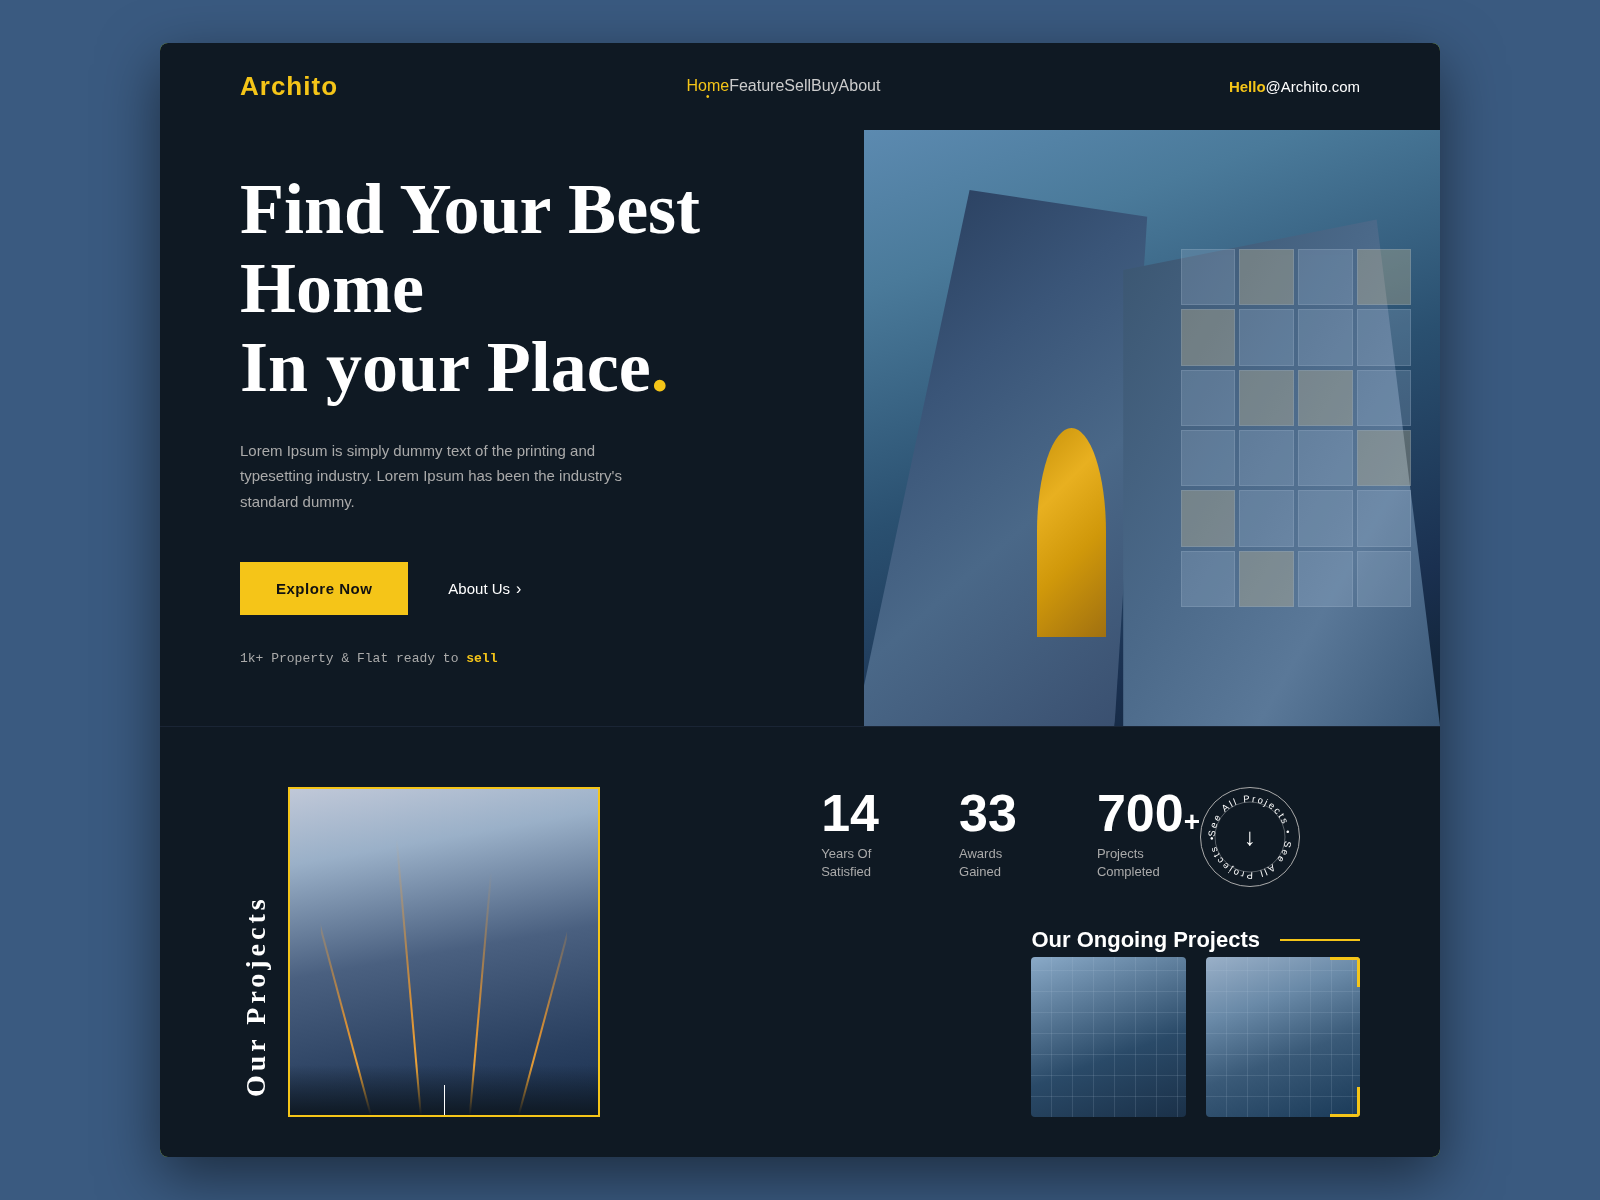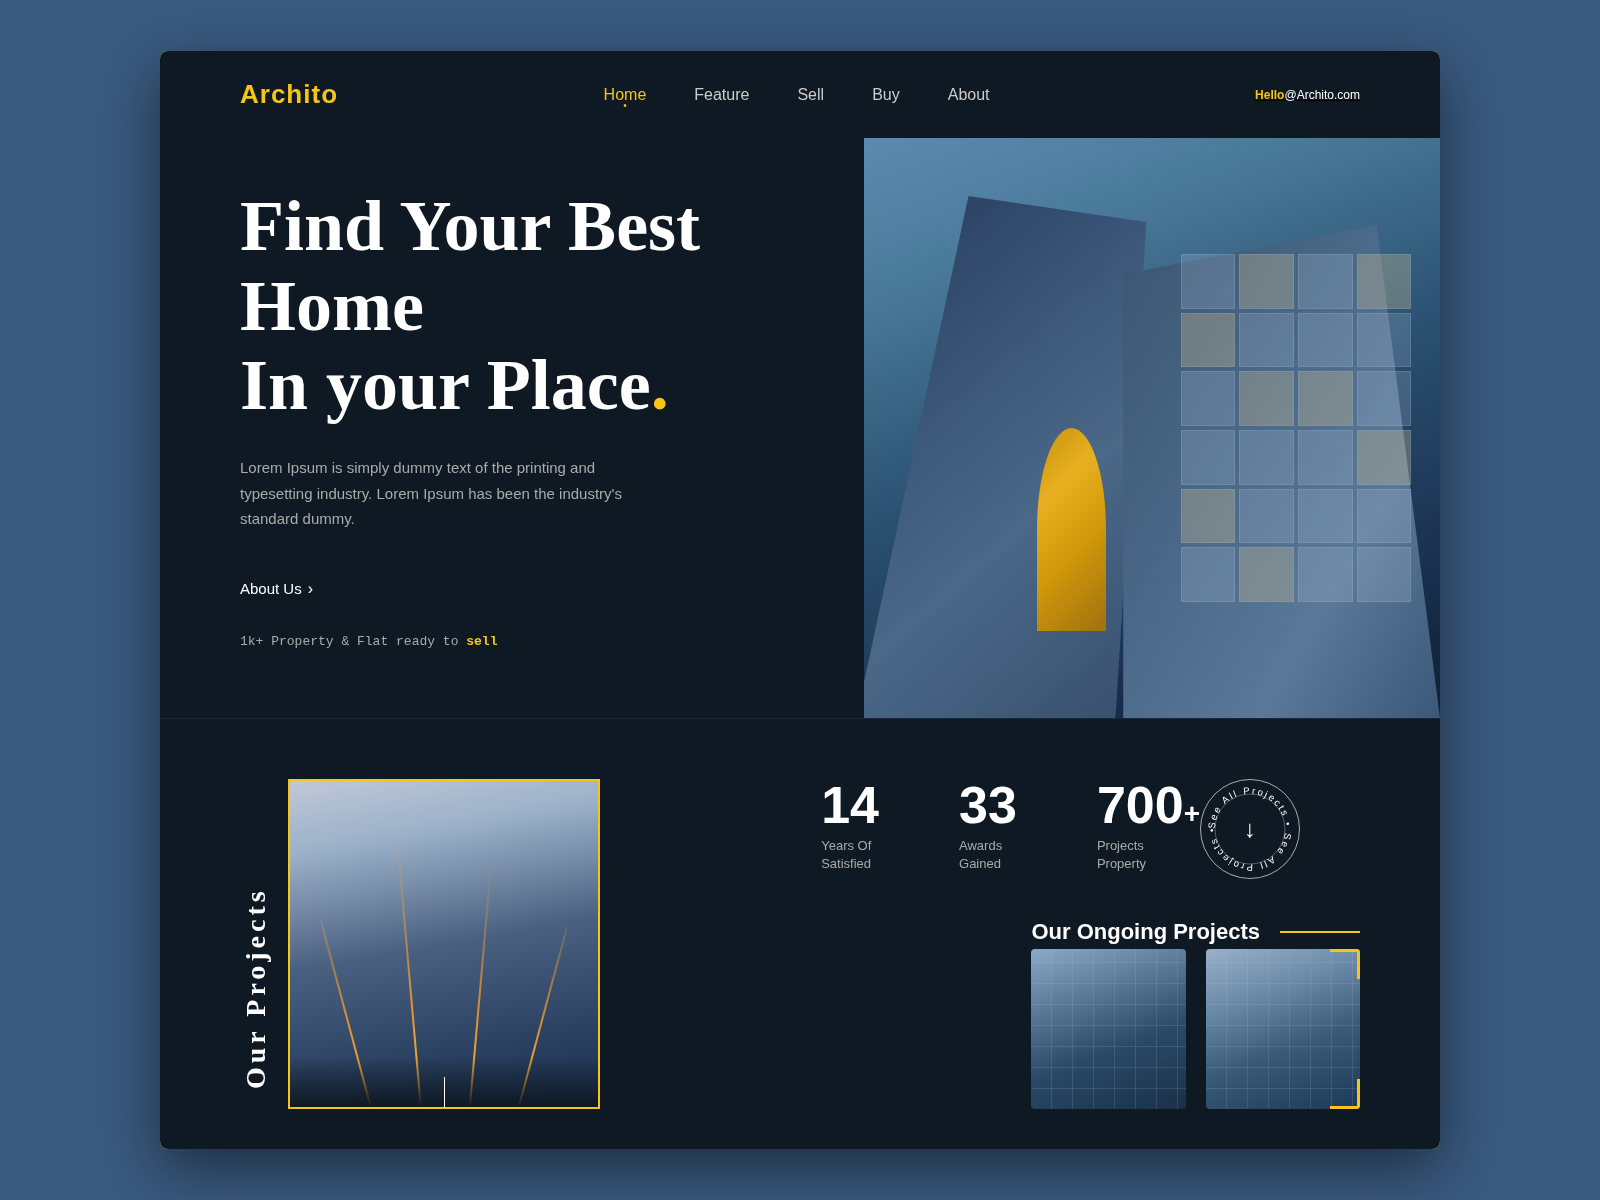--- a/index.html
+++ b/index.html
@@ -32,21 +32,20 @@
       font-weight: 700;
       color: #ffffff;
       font-family: 'Arial', sans-serif;
       letter-spacing: 1px;
     }
     .logo span {
       color: #f5c518;
     }
     .nav-links {
       display: flex;
-      gap: 48px;
       list-style: none;
       text-align: right;
     }
     .nav-links li a {
       text-decoration: none;
       color: #cccccc;
       font-size: 16px;
       font-family: 'Arial', sans-serif;
       transition: color 0.2s;
     }
@@ -57,23 +56,22 @@
     .nav-links li a.active::after {
       content: '•';
       position: absolute;
       bottom: -8px;
       left: 50%;
       transform: translateX(-50%);
       color: #f5c518;
       font-size: 10px;
     }
     .nav-email {
-      font-size: 12px;
-      font-family: 'Arial', sans-serif;
-      text-decoration: underline;
+      font-size: 15px;
+      font-family: 'Arial', sans-serif;
     }
     .nav-email .highlight {
       color: #f5c518;
       font-weight: 700;
     }
     .nav-email .rest {
       color: #ffffff;
     }
 
     
@@ -477,20 +475,21 @@
   </nav>
 
   <section class="hero">
     <div class="hero-content">
       <h1 class="hero-title">
         <span>Find Your Best Home</span><br>
         <span>In your Place</span><span class="dot">.</span>
       </h1>
       <p class="hero-description">Lorem Ipsum is simply dummy text of the printing and typesetting industry. Lorem Ipsum has been the industry's standard dummy.</p>
       <div class="hero-buttons">
+        <button class="btn-explore">Explore Now</button>
         <button class="btn-about">
           <span>About Us</span>
           <span class="arrow">›</span>
         </button>
       </div>
       <p class="hero-footnote">
         <span>1k+ Property &amp; Flat ready to </span><span class="sell-link">sell</span>
       </p>
     </div>
     <div class="hero-image">
@@ -570,21 +569,21 @@
               <span>Awards</span><br>
               <span>Gained</span>
             </span>
           </div>
           <div class="stat-item">
             <span class="stat-number">
               <span>700</span><span class="plus">+</span>
             </span>
             <span class="stat-label">
               <span>Projects</span><br>
-              <span>Property</span>
+              <span>Completed</span>
             </span>
           </div>
         </div>
 
         <div class="see-all-circle">
           <svg class="circle-svg-text" viewBox="0 0 100 100" width="100" height="100">
             <defs>
               <path id="circlePath" d="M 50,50 m -35,0 a 35,35 0 1,1 70,0 a 35,35 0 1,1 -70,0"></path>
             </defs>
             <text fill="#ffffff" font-size="9.5" font-family="Arial" letter-spacing="2">

